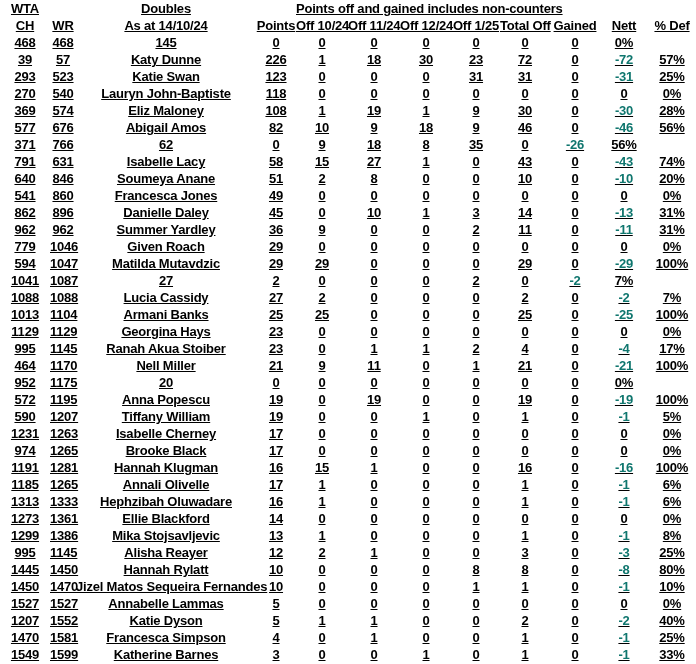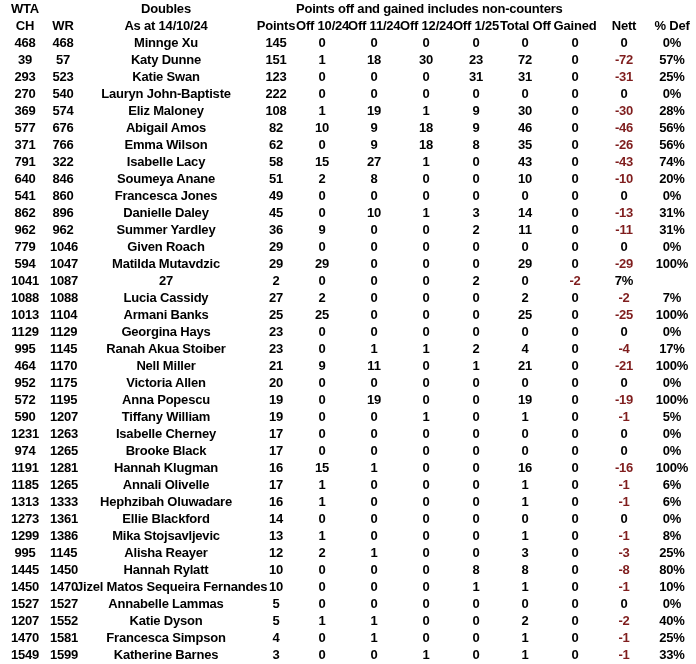--- a/index.html
+++ b/index.html
@@ -12,38 +12,39 @@
     height: 664px;
     overflow: hidden;
     font-family: "Liberation Sans", sans-serif;
     font-weight: bold;
     font-size: 13px;
     color: #000000;
     letter-spacing: -0.2px;
   }
   .sheet {
     width: 564px;
+    text-decoration: underline;
   }
   .row {
     display: grid;
     grid-template-columns: 50px 26px 180px 40px 52px 52px 52px 48px 50px 50px 48px 48px;
     height: 17px;
     line-height: 17px;
   }
   .cell {
     text-align: center;
     white-space: nowrap;
     overflow: visible;
   }
   .note {
     grid-column: 5 / 10;
     text-align: right;
   }
   .neg {
-    color: #7f1d1d;
+    color: #0f766e;
   }
 </style>
 </head>
 <body>
 
 <div class="sheet">
 
   <div class="row">
     <div class="cell">WTA</div>
     <div class="cell"></div>
@@ -64,36 +65,35 @@
     <div class="cell">Total Off</div>
     <div class="cell">Gained</div>
     <div class="cell">Nett</div>
     <div class="cell">% Def</div>
   </div>
 
   <div>
       <div class="row">
         <div class="cell">468</div>
         <div class="cell">468</div>
-        <div class="cell">Minnge Xu</div>
         <div class="cell">145</div>
         <div class="cell">0</div>
         <div class="cell">0</div>
         <div class="cell">0</div>
         <div class="cell">0</div>
         <div class="cell">0</div>
         <div class="cell">0</div>
         <div class="cell">0</div>
         <div class="cell">0%</div>
       </div>
       <div class="row">
         <div class="cell">39</div>
         <div class="cell">57</div>
         <div class="cell">Katy Dunne</div>
-        <div class="cell">151</div>
+        <div class="cell">226</div>
         <div class="cell">1</div>
         <div class="cell">18</div>
         <div class="cell">30</div>
         <div class="cell">23</div>
         <div class="cell">72</div>
         <div class="cell">0</div>
         <div class="cell neg">-72</div>
         <div class="cell">57%</div>
       </div>
       <div class="row">
@@ -107,21 +107,21 @@
         <div class="cell">31</div>
         <div class="cell">31</div>
         <div class="cell">0</div>
         <div class="cell neg">-31</div>
         <div class="cell">25%</div>
       </div>
       <div class="row">
         <div class="cell">270</div>
         <div class="cell">540</div>
         <div class="cell">Lauryn John-Baptiste</div>
-        <div class="cell">222</div>
+        <div class="cell">118</div>
         <div class="cell">0</div>
         <div class="cell">0</div>
         <div class="cell">0</div>
         <div class="cell">0</div>
         <div class="cell">0</div>
         <div class="cell">0</div>
         <div class="cell">0</div>
         <div class="cell">0%</div>
       </div>
       <div class="row">
@@ -148,34 +148,33 @@
         <div class="cell">18</div>
         <div class="cell">9</div>
         <div class="cell">46</div>
         <div class="cell">0</div>
         <div class="cell neg">-46</div>
         <div class="cell">56%</div>
       </div>
       <div class="row">
         <div class="cell">371</div>
         <div class="cell">766</div>
-        <div class="cell">Emma Wilson</div>
         <div class="cell">62</div>
         <div class="cell">0</div>
         <div class="cell">9</div>
         <div class="cell">18</div>
         <div class="cell">8</div>
         <div class="cell">35</div>
         <div class="cell">0</div>
         <div class="cell neg">-26</div>
         <div class="cell">56%</div>
       </div>
       <div class="row">
         <div class="cell">791</div>
-        <div class="cell">322</div>
+        <div class="cell">631</div>
         <div class="cell">Isabelle Lacy</div>
         <div class="cell">58</div>
         <div class="cell">15</div>
         <div class="cell">27</div>
         <div class="cell">1</div>
         <div class="cell">0</div>
         <div class="cell">43</div>
         <div class="cell">0</div>
         <div class="cell neg">-43</div>
         <div class="cell">74%</div>
@@ -343,21 +342,20 @@
         <div class="cell">0</div>
         <div class="cell">1</div>
         <div class="cell">21</div>
         <div class="cell">0</div>
         <div class="cell neg">-21</div>
         <div class="cell">100%</div>
       </div>
       <div class="row">
         <div class="cell">952</div>
         <div class="cell">1175</div>
-        <div class="cell">Victoria Allen</div>
         <div class="cell">20</div>
         <div class="cell">0</div>
         <div class="cell">0</div>
         <div class="cell">0</div>
         <div class="cell">0</div>
         <div class="cell">0</div>
         <div class="cell">0</div>
         <div class="cell">0</div>
         <div class="cell">0%</div>
       </div>

